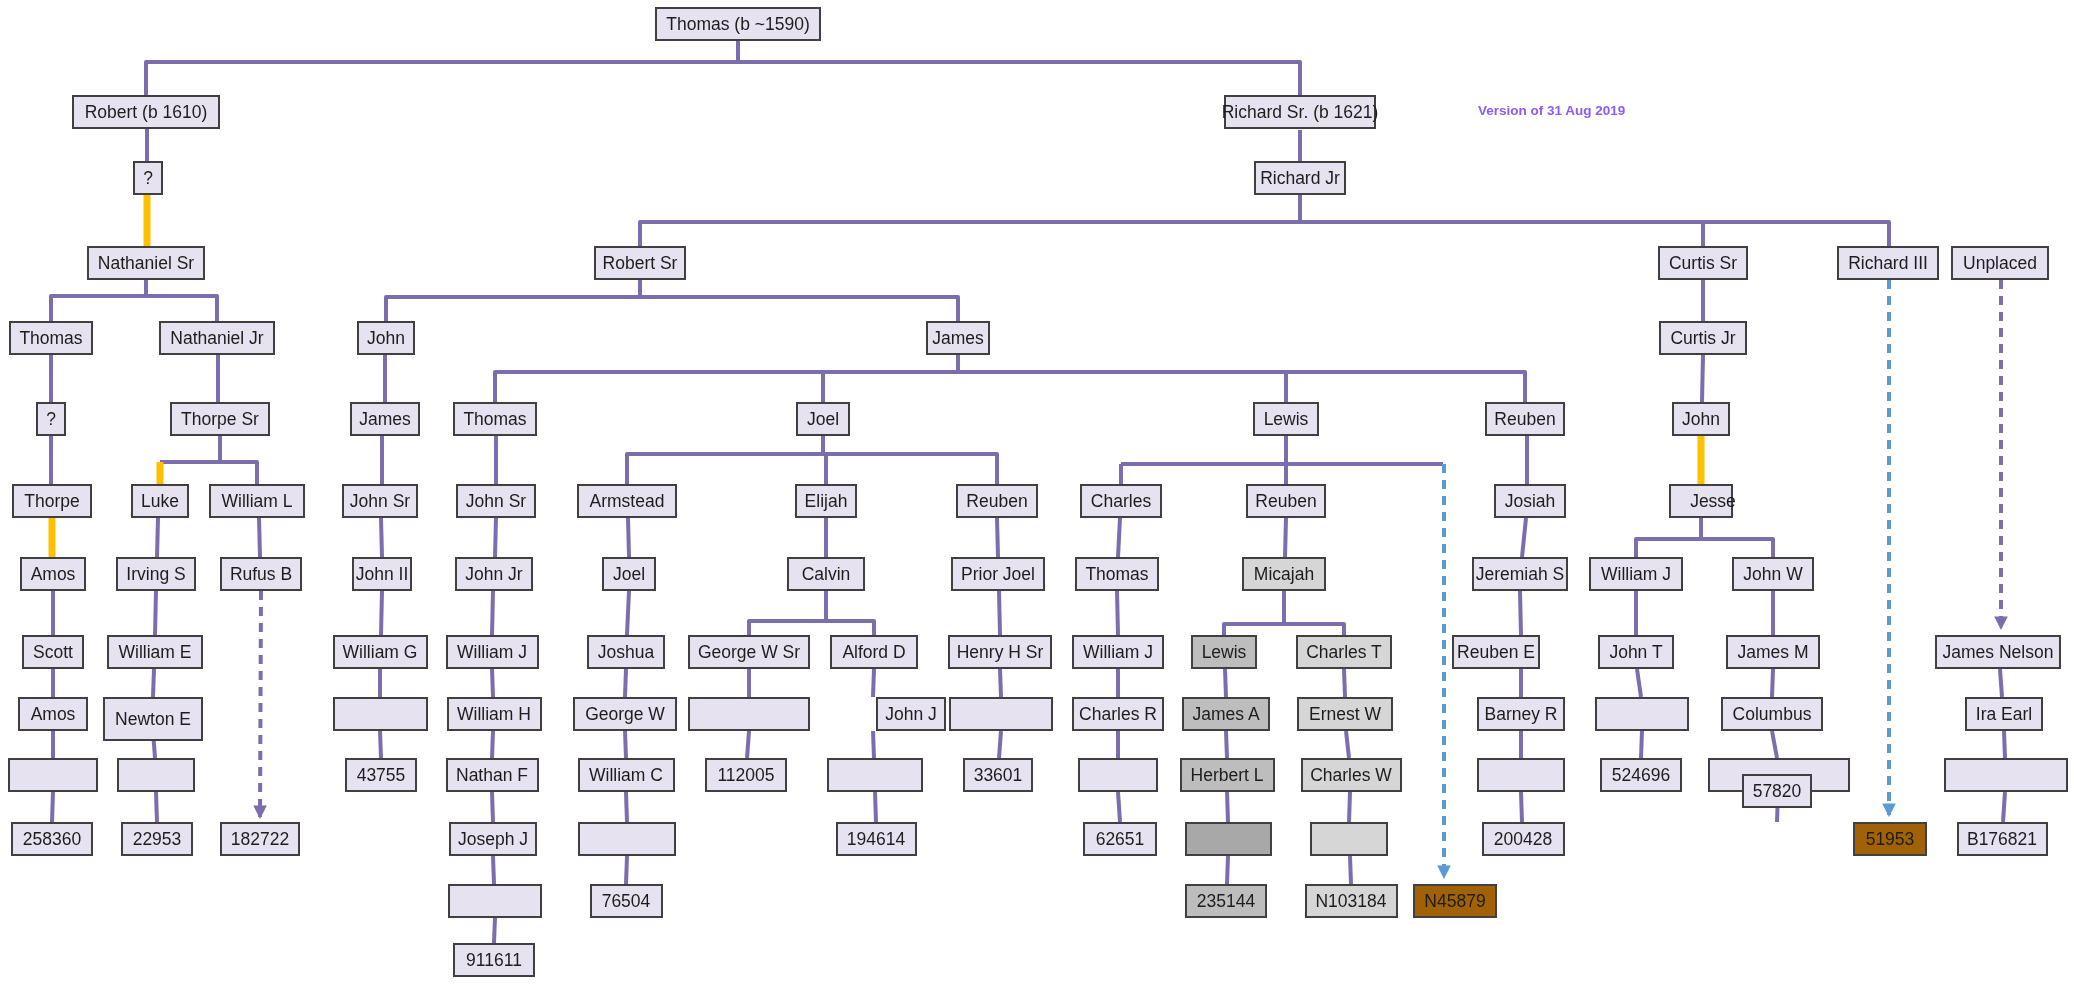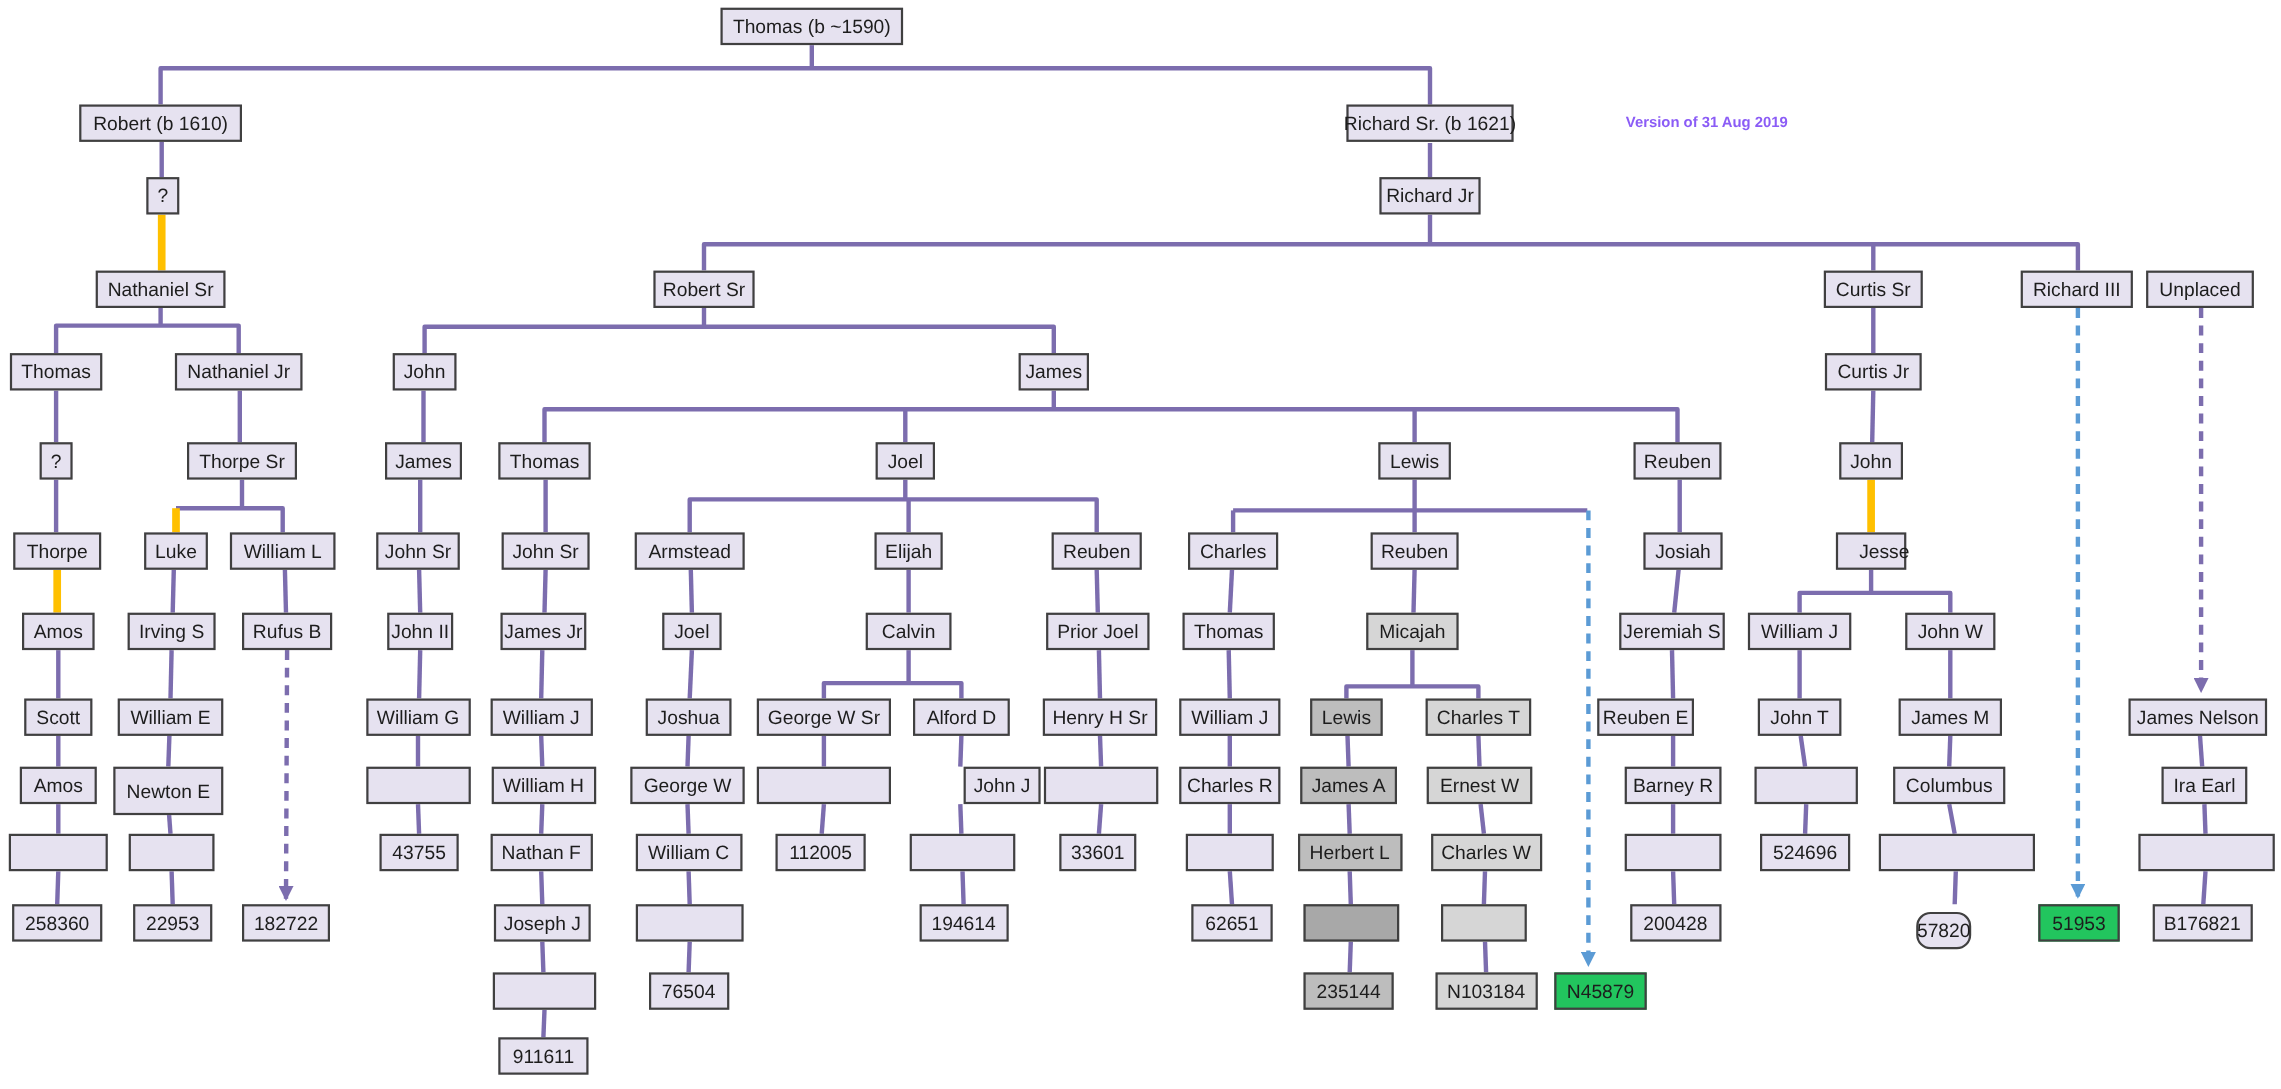--- a/index.html
+++ b/index.html
@@ -11,21 +11,21 @@
   .e-o{stroke:#FFC000;stroke-width:7;}
   .e-pd{stroke:#7C6DAE;stroke-width:4;stroke-dasharray:9 7;}
   .e-bd{stroke:#5B9BD5;stroke-width:4;stroke-dasharray:9 7;}
   .node{position:absolute;height:34px;box-sizing:border-box;z-index:2;
         border:2px solid #404040;background:#E6E2F0;color:#1d1d1d;
         display:flex;align-items:center;justify-content:center;
         font-size:17.5px;white-space:nowrap;}
   .g1{background:#D6D6D6;}
   .g2{background:#BDBDBD;}
   .g3{background:#A8A8A8;}
-  .blue{background:#22c55e;}
+  .blue{background:#a16207;}
   .version{position:absolute;left:1478px;top:103px;z-index:3;
            font-size:13.5px;font-weight:bold;color:#8b5cf6;}
 </style>
 </head>
 <body>
 
 <div id="canvas">
   <svg id="edges" width="2074" height="990">
     <defs>
       <marker id="arr-p" viewBox="0 0 10 10" refX="8.5" refY="5" markerWidth="3.4" markerHeight="3.4" orient="auto">
@@ -181,21 +181,21 @@
     <div class="node" style="left: 795px; top: 484px; width: 62px; height: 34px;">Elijah</div>
     <div class="node" style="left: 956px; top: 484px; width: 82px; height: 34px;">Reuben</div>
     <div class="node" style="left: 1080px; top: 484px; width: 82px; height: 34px;">Charles</div>
     <div class="node" style="left: 1246px; top: 484px; width: 80px; height: 34px;">Reuben</div>
     <div class="node" style="left: 1494px; top: 484px; width: 72px; height: 34px;">Josiah</div>
     <div class="node" style="left: 1669px; top: 484px; width: 64px; height: 34px; padding-left: 24px;">Jesse</div>
     <div class="node" style="left: 20px; top: 557px; width: 66px; height: 34px;">Amos</div>
     <div class="node" style="left: 116px; top: 557px; width: 80px; height: 34px;">Irving S</div>
     <div class="node" style="left: 220px; top: 557px; width: 82px; height: 34px;">Rufus B</div>
     <div class="node" style="left: 352px; top: 557px; width: 60px; height: 34px;">John II</div>
-    <div class="node" style="left: 455px; top: 557px; width: 78px; height: 34px;">James Jr</div>
+    <div class="node" style="left: 455px; top: 557px; width: 78px; height: 34px;">John Jr</div>
     <div class="node" style="left: 602px; top: 557px; width: 54px; height: 34px;">Joel</div>
     <div class="node" style="left: 787px; top: 557px; width: 78px; height: 34px;">Calvin</div>
     <div class="node" style="left: 951px; top: 557px; width: 94px; height: 34px;">Prior Joel</div>
     <div class="node" style="left: 1075px; top: 557px; width: 84px; height: 34px;">Thomas</div>
     <div class="node g1" style="left: 1242px; top: 557px; width: 84px; height: 34px;">Micajah</div>
     <div class="node" style="left: 1472px; top: 557px; width: 96px; height: 34px;">Jeremiah S</div>
     <div class="node" style="left: 1589px; top: 557px; width: 94px; height: 34px;">William J</div>
     <div class="node" style="left: 1732px; top: 557px; width: 82px; height: 34px;">John W</div>
     <div class="node" style="left: 22px; top: 635px; width: 62px; height: 34px;">Scott</div>
     <div class="node" style="left: 107px; top: 635px; width: 96px; height: 34px;">William E</div>
@@ -245,21 +245,21 @@
     <div class="node" style="left: 11px; top: 822px; width: 82px; height: 34px;">258360</div>
     <div class="node" style="left: 121px; top: 822px; width: 72px; height: 34px;">22953</div>
     <div class="node" style="left: 220px; top: 822px; width: 80px; height: 34px;">182722</div>
     <div class="node" style="left: 449px; top: 822px; width: 88px; height: 34px;">Joseph J</div>
     <div class="node" style="left: 578px; top: 822px; width: 98px; height: 34px;"></div>
     <div class="node" style="left: 835.5px; top: 822px; width: 81px; height: 34px;">194614</div>
     <div class="node" style="left: 1083px; top: 822px; width: 74px; height: 34px;">62651</div>
     <div class="node g3" style="left: 1184.5px; top: 822px; width: 87px; height: 34px;"></div>
     <div class="node g1" style="left: 1310px; top: 822px; width: 78px; height: 34px;"></div>
     <div class="node" style="left: 1481.5px; top: 822px; width: 83px; height: 34px;">200428</div>
-    <div class="node" style="left: 1742px; top: 829px; width: 50px; height: 34px; border-radius: 13px;">57820</div>
+    <div class="node" style="left: 1742px; top: 774px; width: 70px; height: 34px;">57820</div>
     <div class="node blue" style="left: 1853px; top: 822px; width: 74px; height: 34px;">51953</div>
     <div class="node" style="left: 1956.5px; top: 822px; width: 91px; height: 34px;">B176821</div>
     <div class="node" style="left: 448px; top: 884px; width: 94px; height: 34px;"></div>
     <div class="node" style="left: 589.5px; top: 884px; width: 73px; height: 34px;">76504</div>
     <div class="node g2" style="left: 1185px; top: 884px; width: 82px; height: 34px;">235144</div>
     <div class="node g1" style="left: 1304.5px; top: 884px; width: 93px; height: 34px;">N103184</div>
     <div class="node blue" style="left: 1413px; top: 884px; width: 84px; height: 34px;">N45879</div>
     <div class="node" style="left: 453px; top: 943px; width: 82px; height: 34px;">911611</div>
   </div>
 

